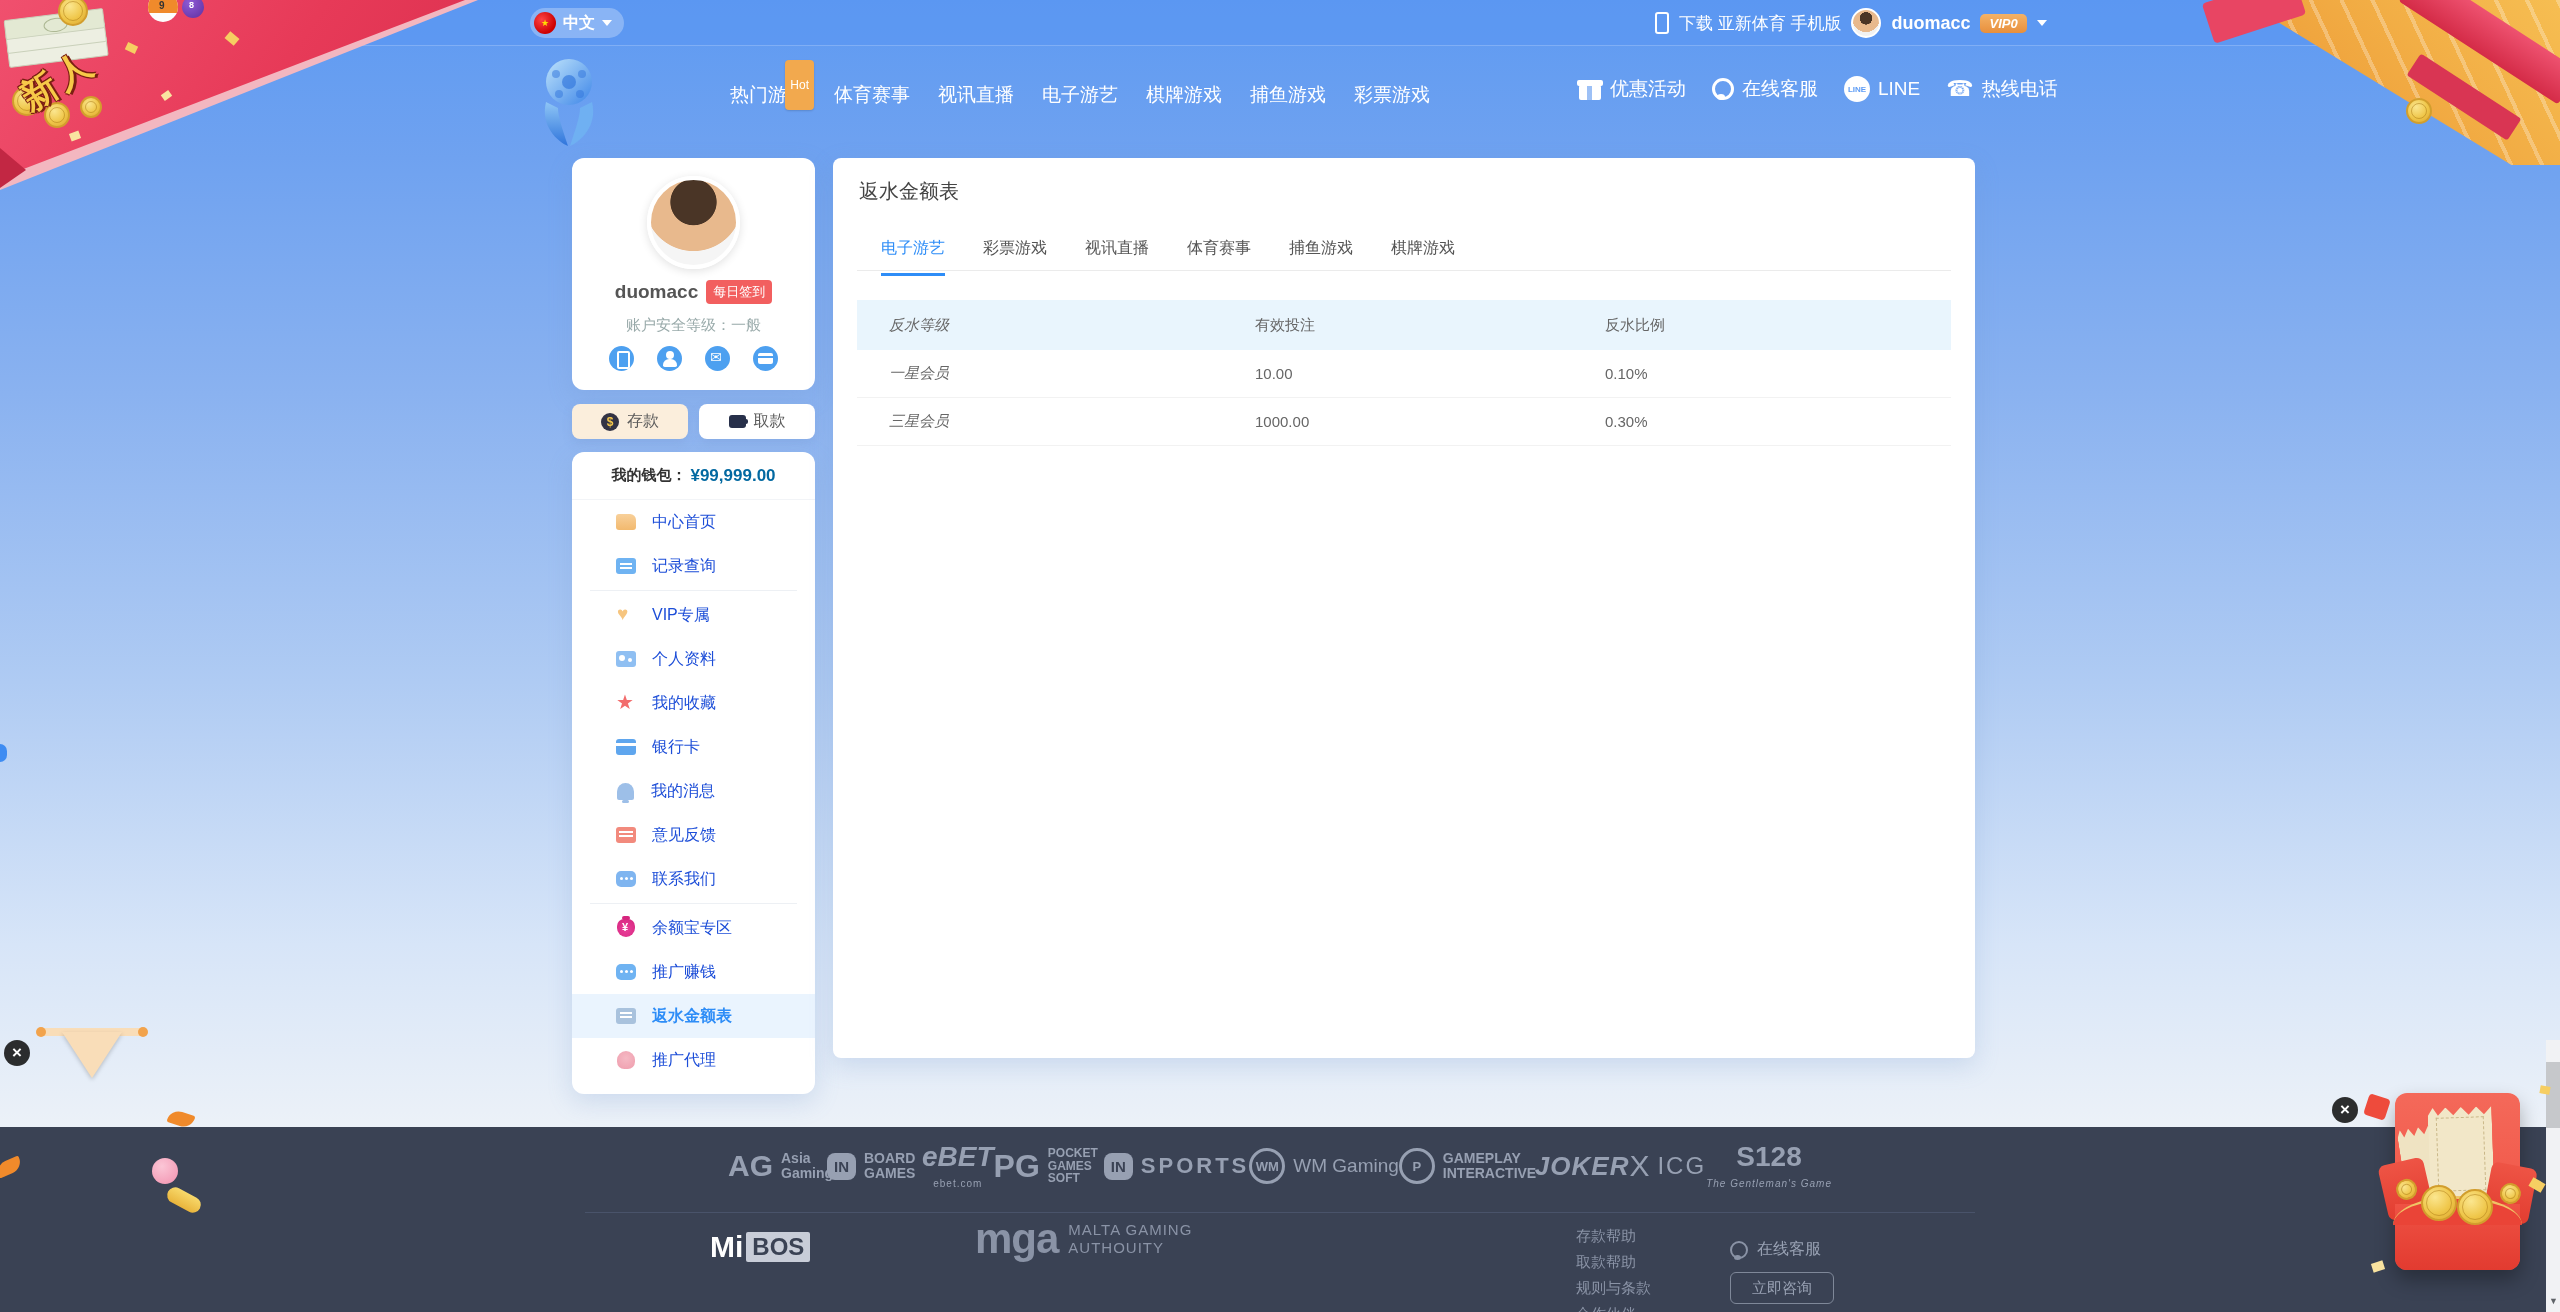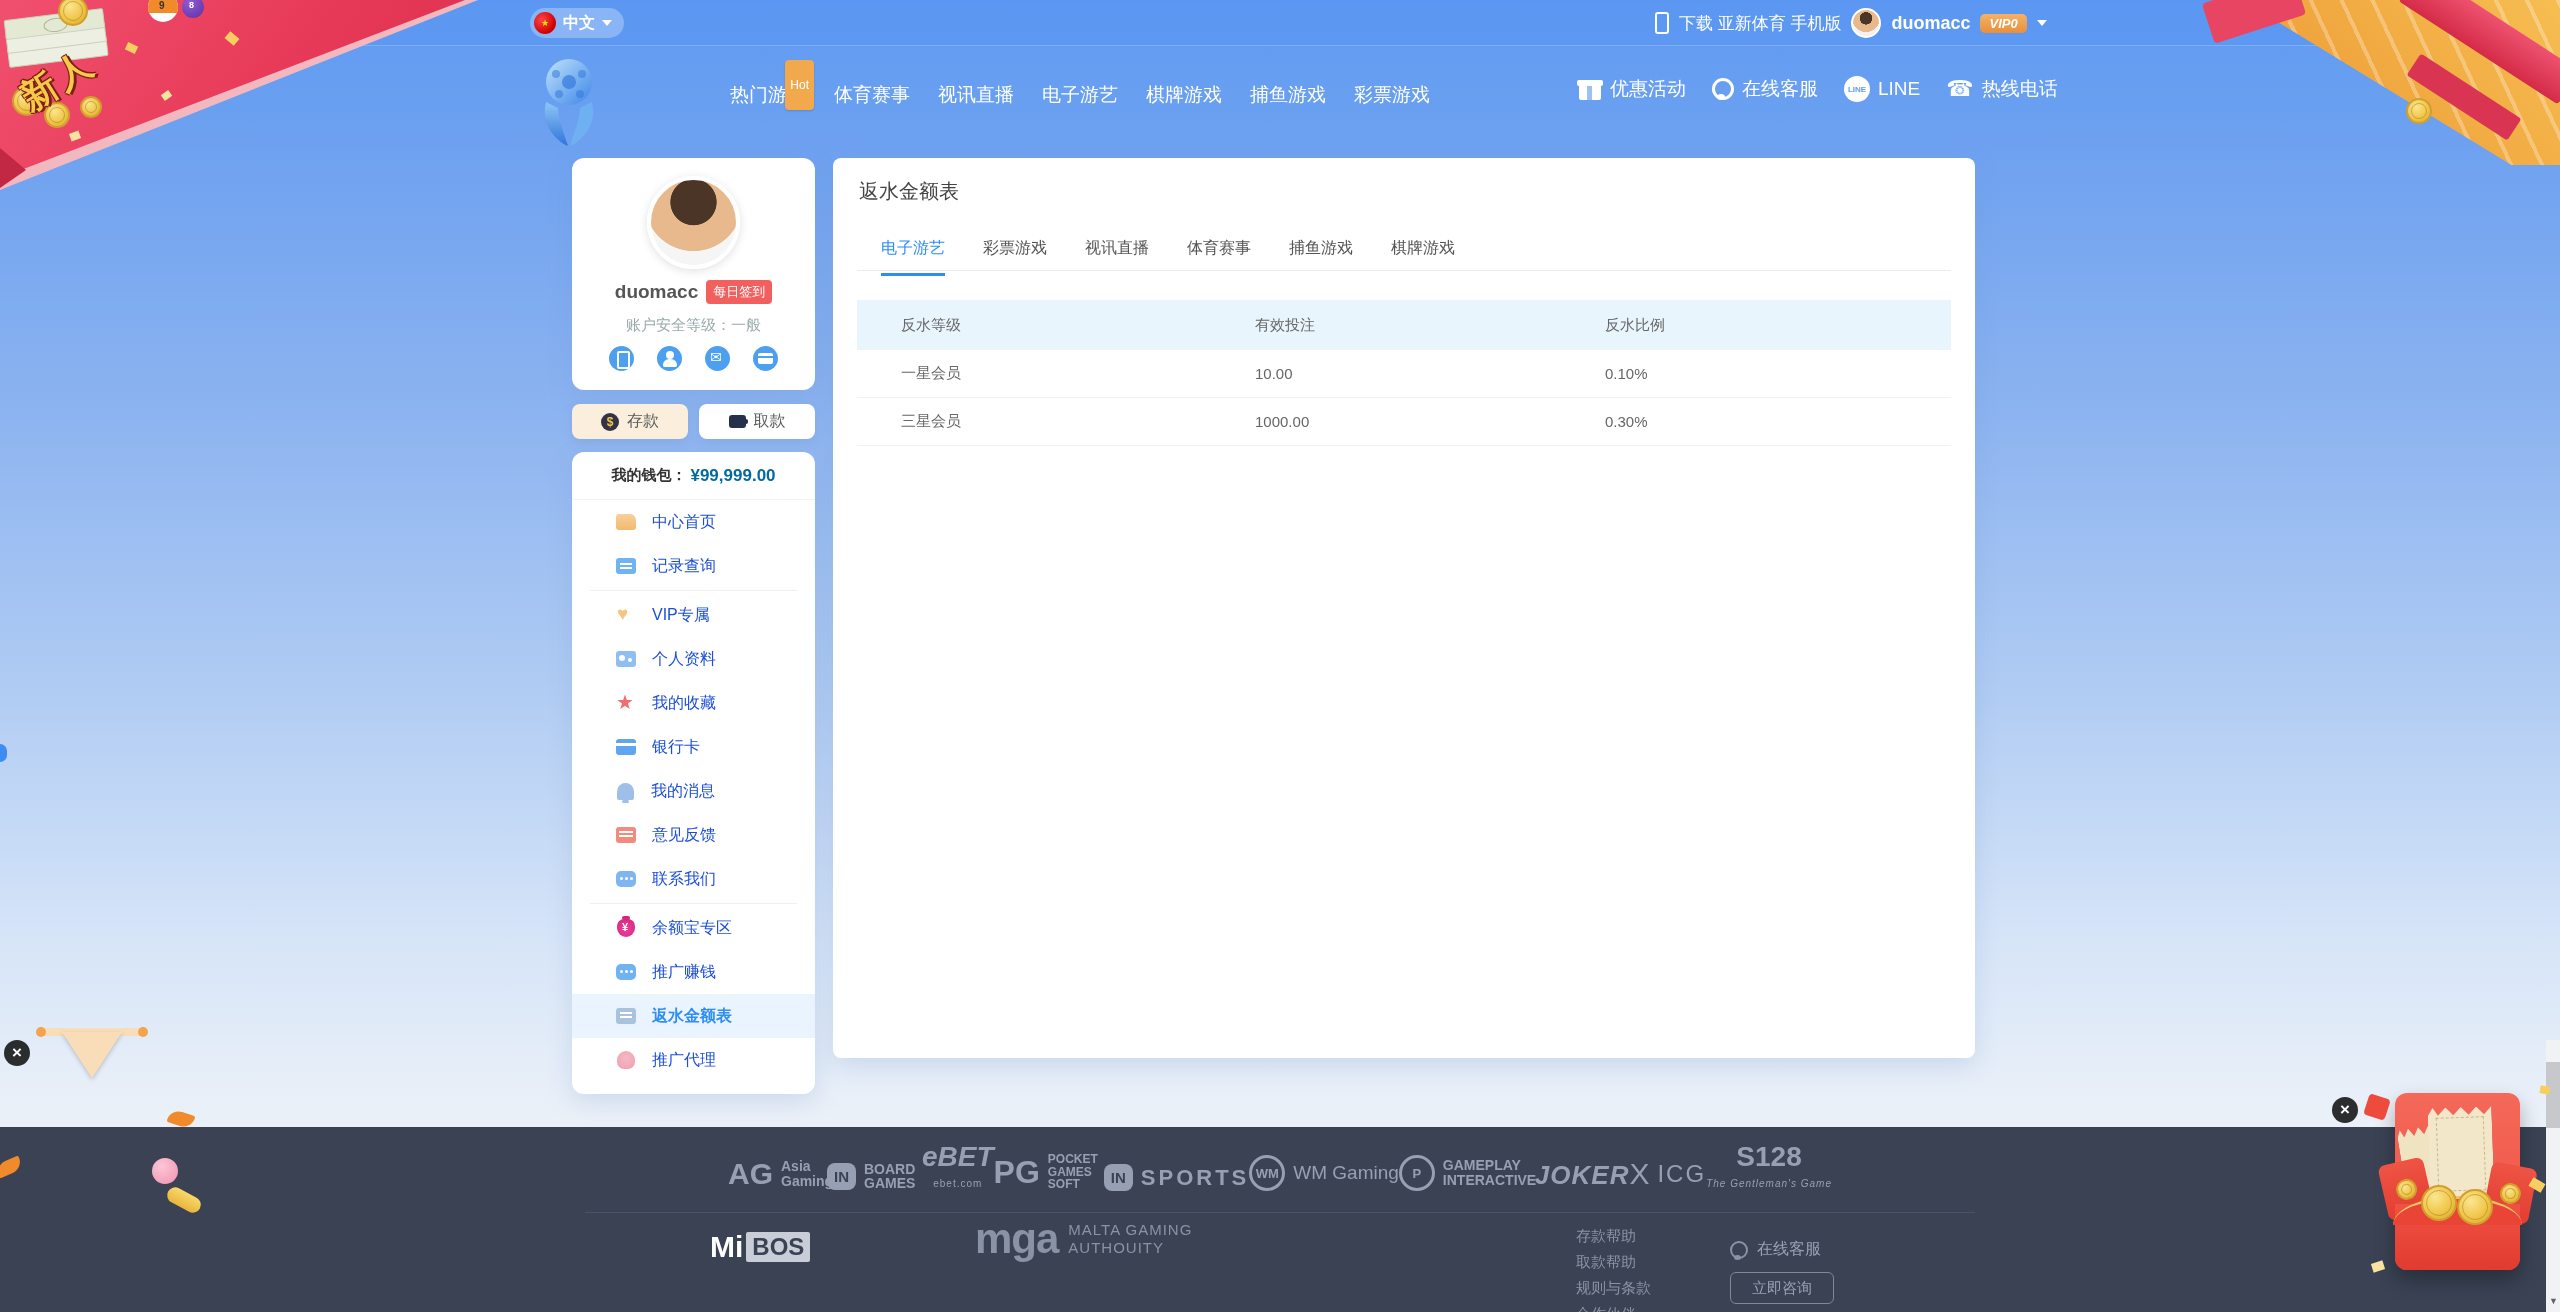--- a/index.html
+++ b/index.html
@@ -86,24 +86,24 @@
   
   .main-card { left:833px; top:158px; width:1142px; height:900px; border-radius:8px; }
   .main-title { position:absolute; left:26px; top:20px; font-size:20px; color:#444; }
   .tabs { position:absolute; left:48px; top:80px; display:flex; gap:38px; }
   .tab { font-size:16px; color:#555; padding-bottom:14px; cursor:pointer; }
   .tab.active { color:#2E8DF7; border-bottom:3px solid #2E8DF7; }
   .tabs-rule { position:absolute; left:24px; top:112px; width:1094px; height:1px; background:#EBEBEB; }
   .rtable { position:absolute; left:24px; top:142px; width:1094px; font-size:15px; color:#666; }
   .rt-head { display:flex; height:50px; align-items:center; background:#E9F5FD; }
   .rt-row { display:flex; height:48px; align-items:center; border-bottom:1px solid #F2F2F2; }
-  .c1 { width:398px; padding-left:44px; } .c2 { width:350px; } .c3 { flex:1; }
+  .c1 { width:398px; padding-left:32px;font-style:italic; } .c2 { width:350px; } .c3 { flex:1; }
   
   .footer { position:absolute; left:0; top:1127px; width:2560px; height:185px; background:#3A4254; z-index:4; }
-  .providers { position:absolute; left:0; top:14px; width:2560px; display:flex; justify-content:center; align-items:flex-end; color:#97A0B2; }
+  .providers { position:absolute; left:0; top:14px; width:2560px; display:flex; justify-content:center; align-items:center; color:#97A0B2; }
   .prov { display:flex; align-items:center; gap:8px; }
   .pmark { font-weight:800; }
   .pname { font-size:14px; font-weight:bold; line-height:1.05; }
   .badge-mark { background:#97A0B2; color:#3A4254; border-radius:8px; padding:5px 7px; font-weight:800; font-size:15px; }
   .circle-mark { width:36px; height:36px; border:3px solid #97A0B2; border-radius:50%; display:flex; align-items:center; justify-content:center; font-weight:800; font-size:13px; }
   .pstack { text-align:center; }
   .psub { font-size:10px; letter-spacing:1px; }
   .fdivider { position:absolute; left:585px; top:85px; width:1390px; height:1px; background:#49536A; }
   .fcol { position:absolute; color:#8A93A6; }
   .fbrand { left:710px; top:103px; }

